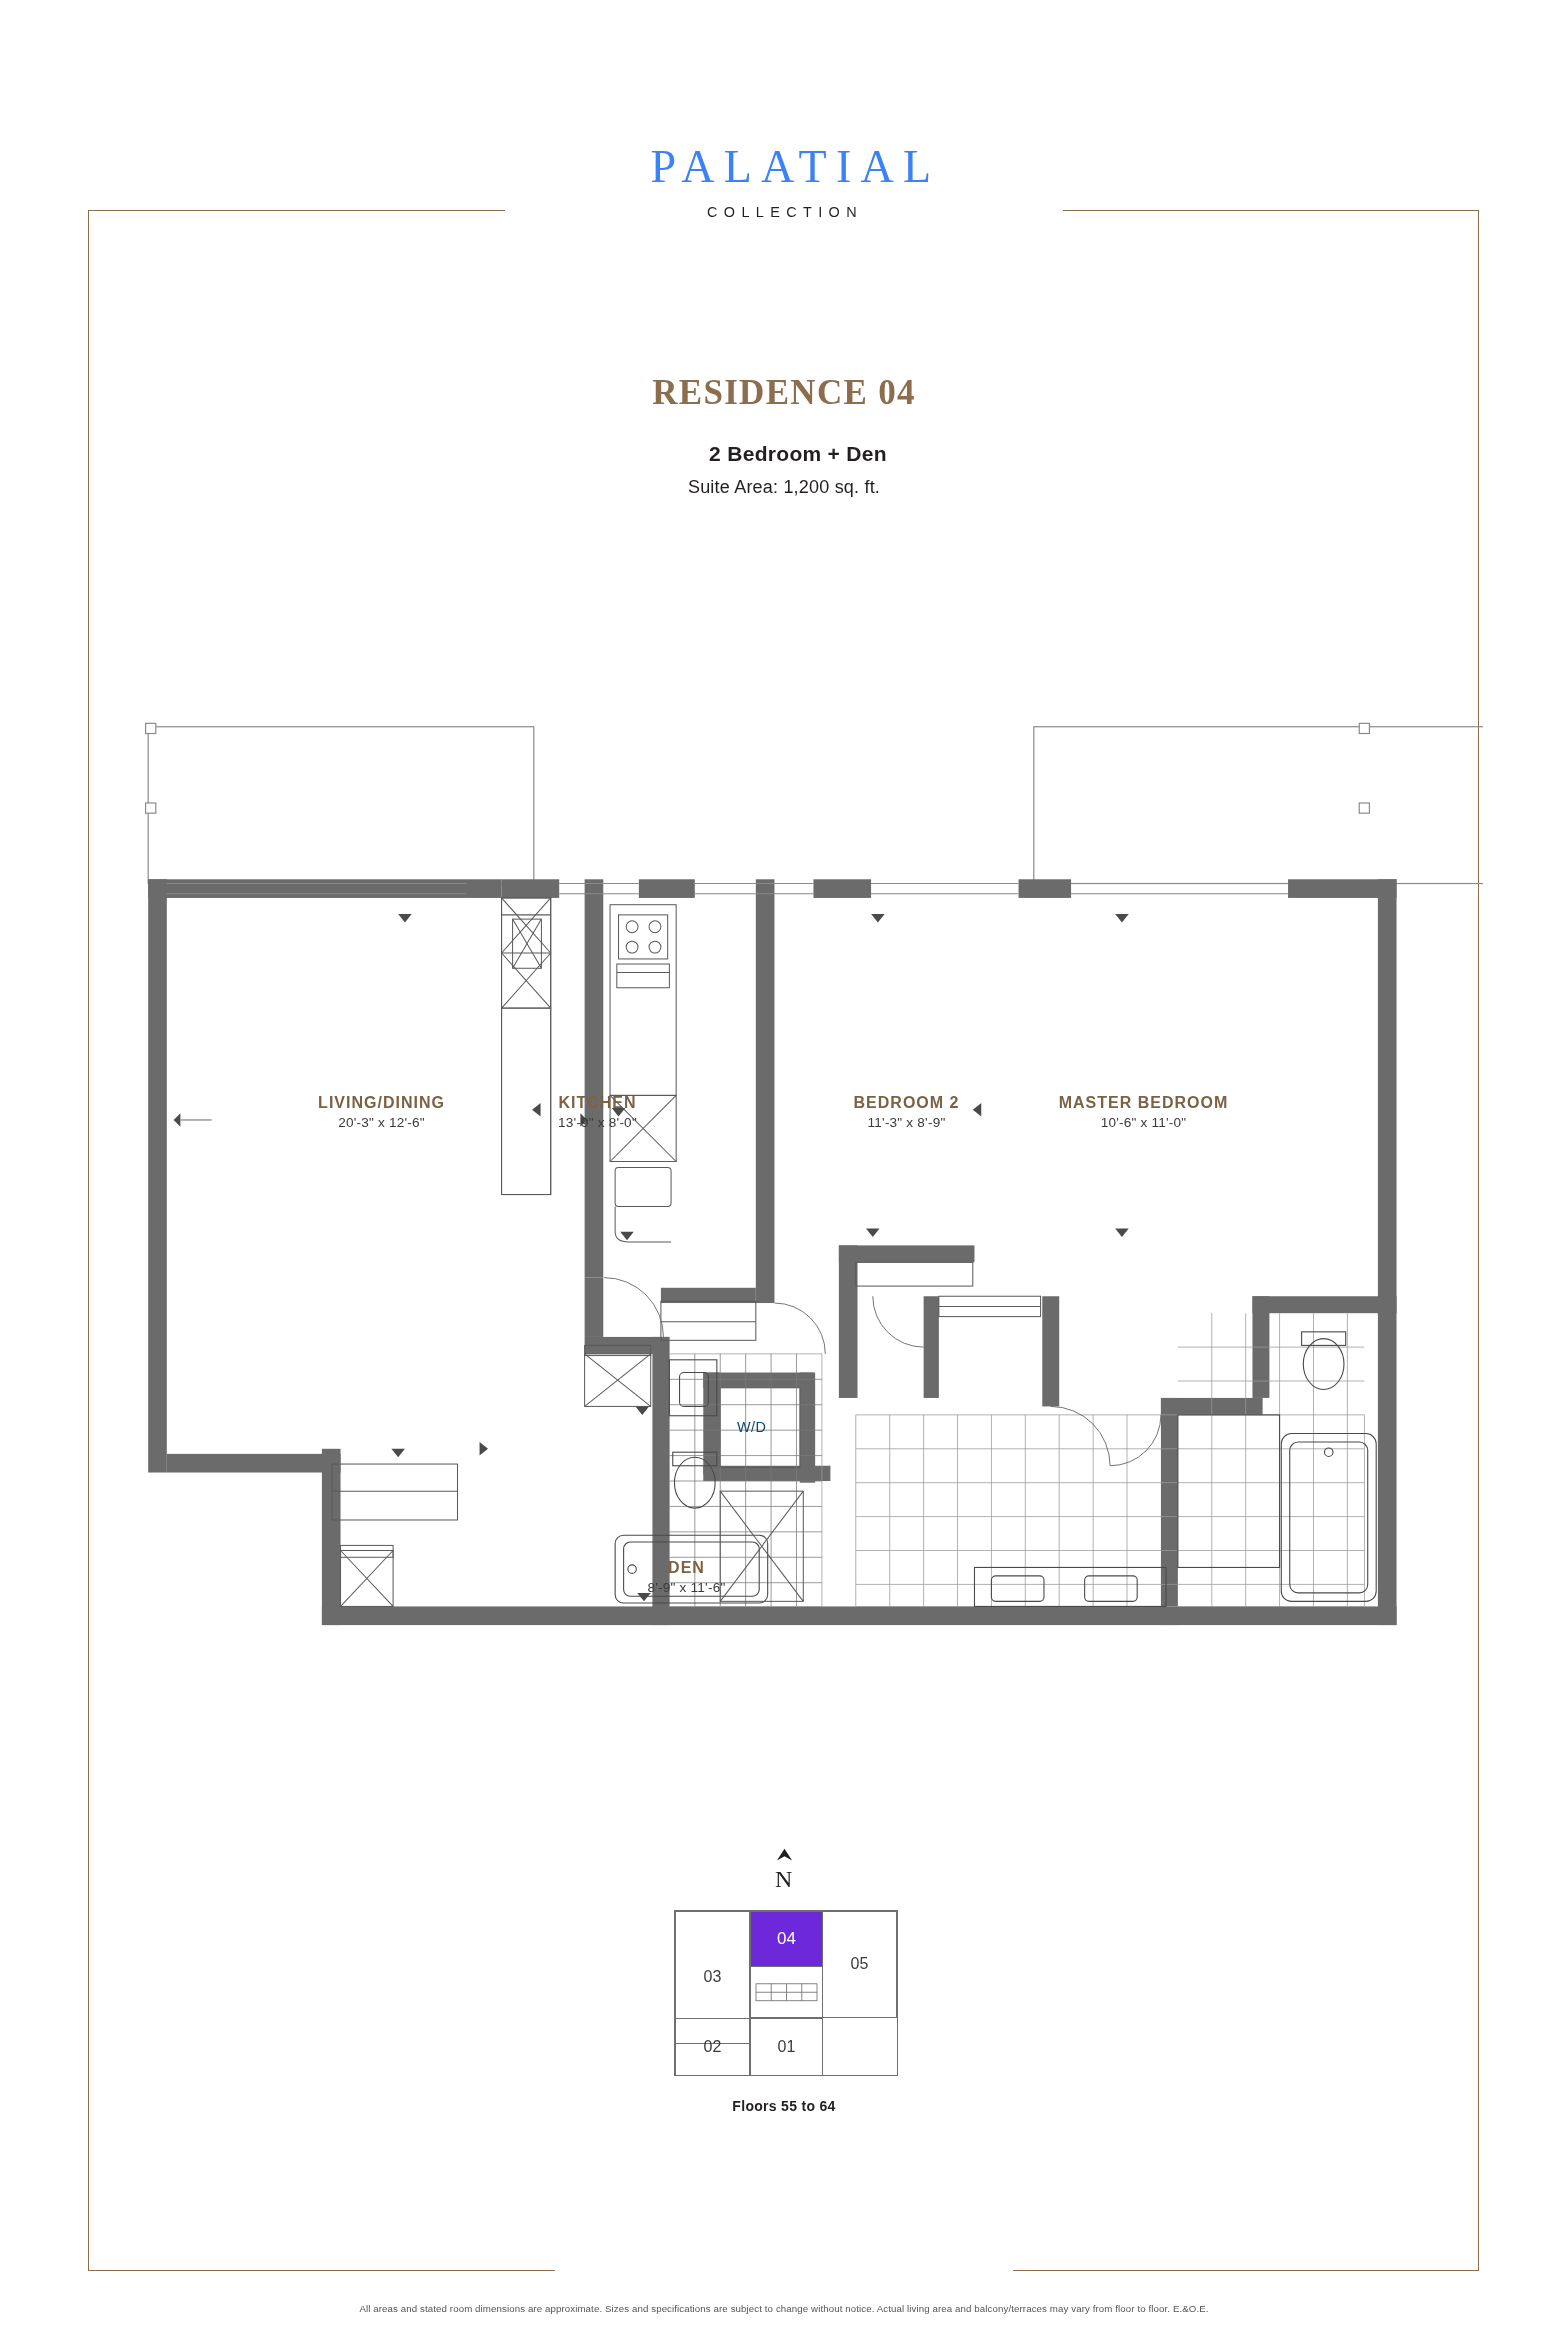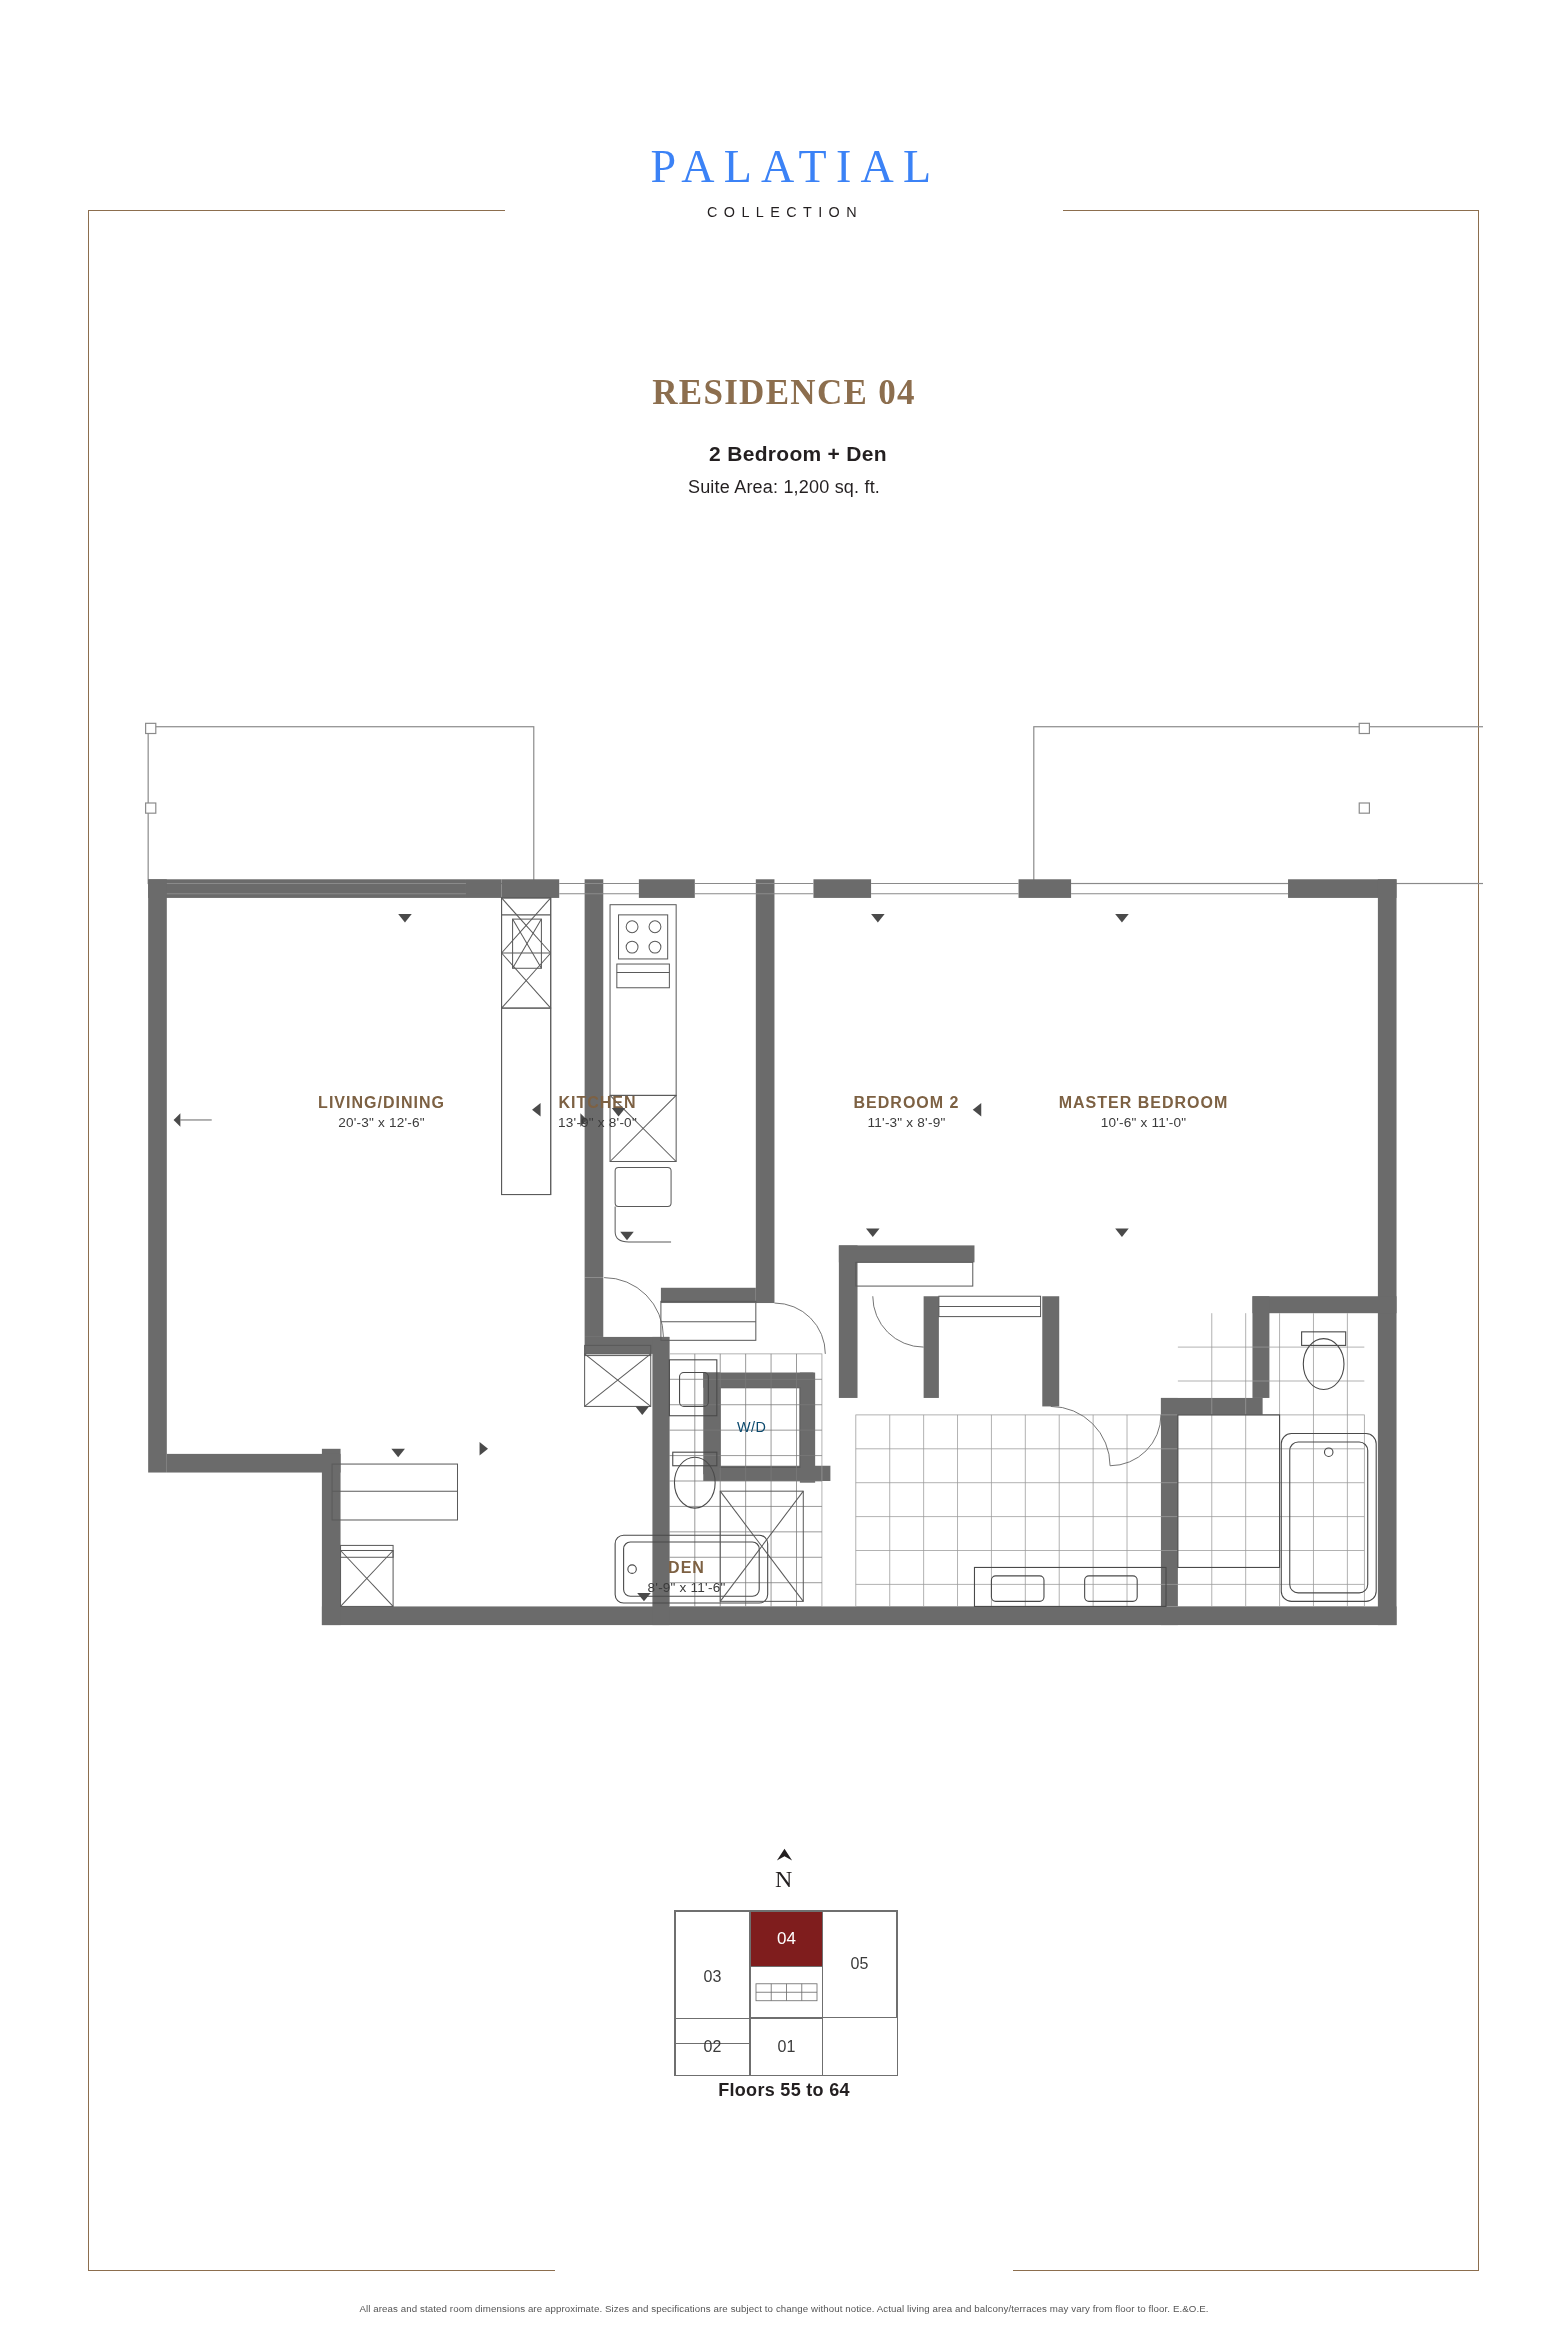--- a/index.html
+++ b/index.html
@@ -165,27 +165,27 @@
     position: absolute;
     box-sizing: border-box;
     border: 0.8px solid #6f6f6f;
     font-size: 16px;
     color: #3b3b3b;
     display: flex;
     align-items: center;
     justify-content: center;
   }
   .kp-cell.highlight {
-    background: #7f1d1d;
+    background: #6d28d9;
     color: #ffffff;
     font-size: 17px;
   }
   .kp-floors {
-    margin-top: 4px;
-    font-size: 18px;
+    margin-top: 22px;
+    font-size: 14px;
     font-weight: bold;
     color: #231f20;
     letter-spacing: 0.3px;
   }
 
   
   .disclaimer {
     position: absolute;
     left: 0;
     top: 2303px;

